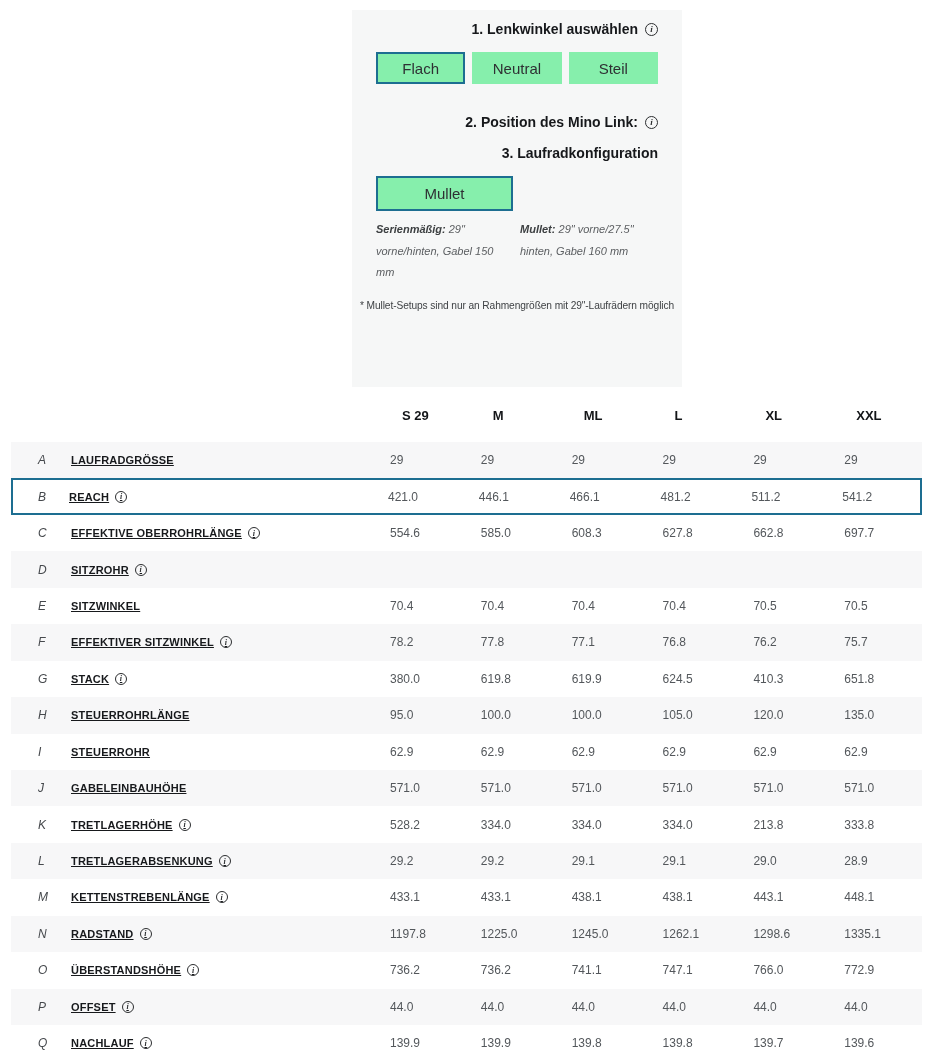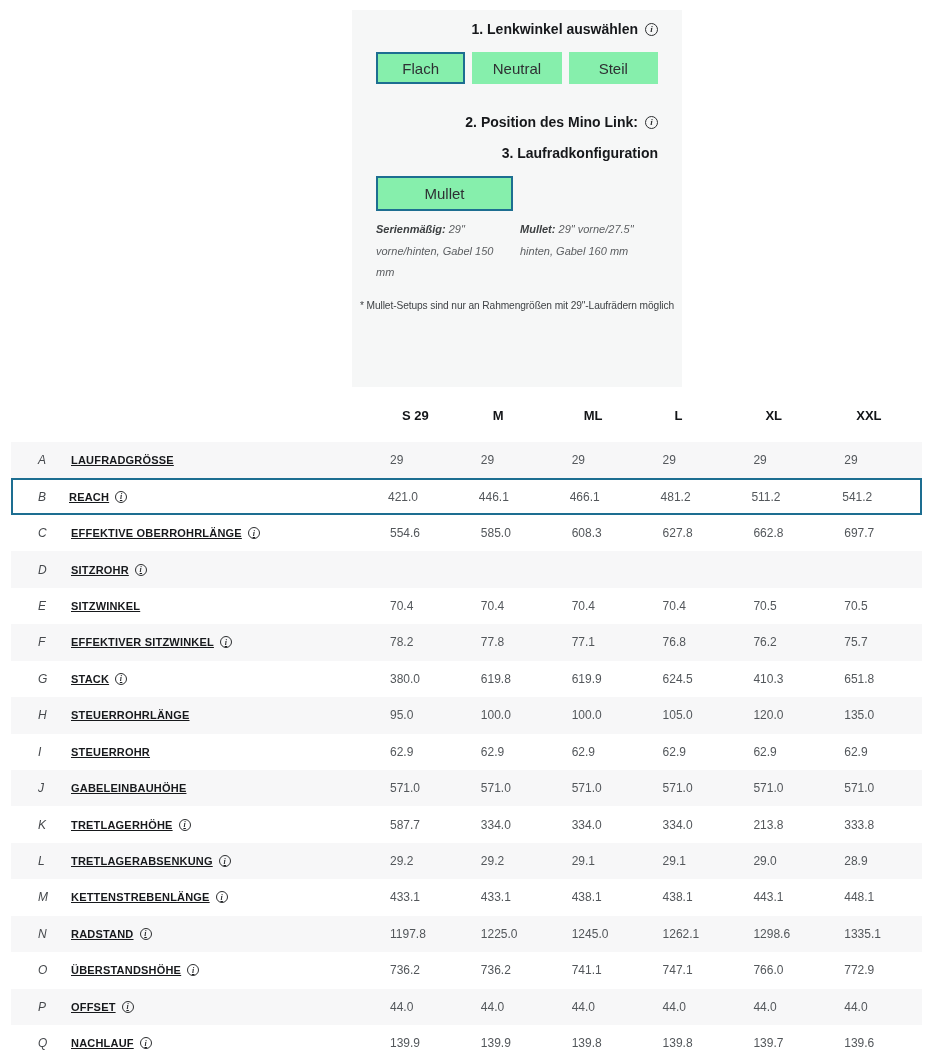--- a/index.html
+++ b/index.html
@@ -235,21 +235,21 @@
           <span class="cell">571.0</span>
         </span>
   </div>
       <div class="geo-row">
     <span class="row-letter">K</span>
     <span class="row-label">
       <span>TRETLAGERHÖHE</span>
       <span class="info-ic">i</span>
     </span>
     <span class="vals">
-          <span class="cell">587.7</span>
+          <span class="cell">528.2</span>
           <span class="cell">334.0</span>
           <span class="cell">334.0</span>
           <span class="cell">334.0</span>
           <span class="cell">213.8</span>
           <span class="cell">333.8</span>
         </span>
   </div>
       <div class="geo-row shaded">
     <span class="row-letter">L</span>
     <span class="row-label">

